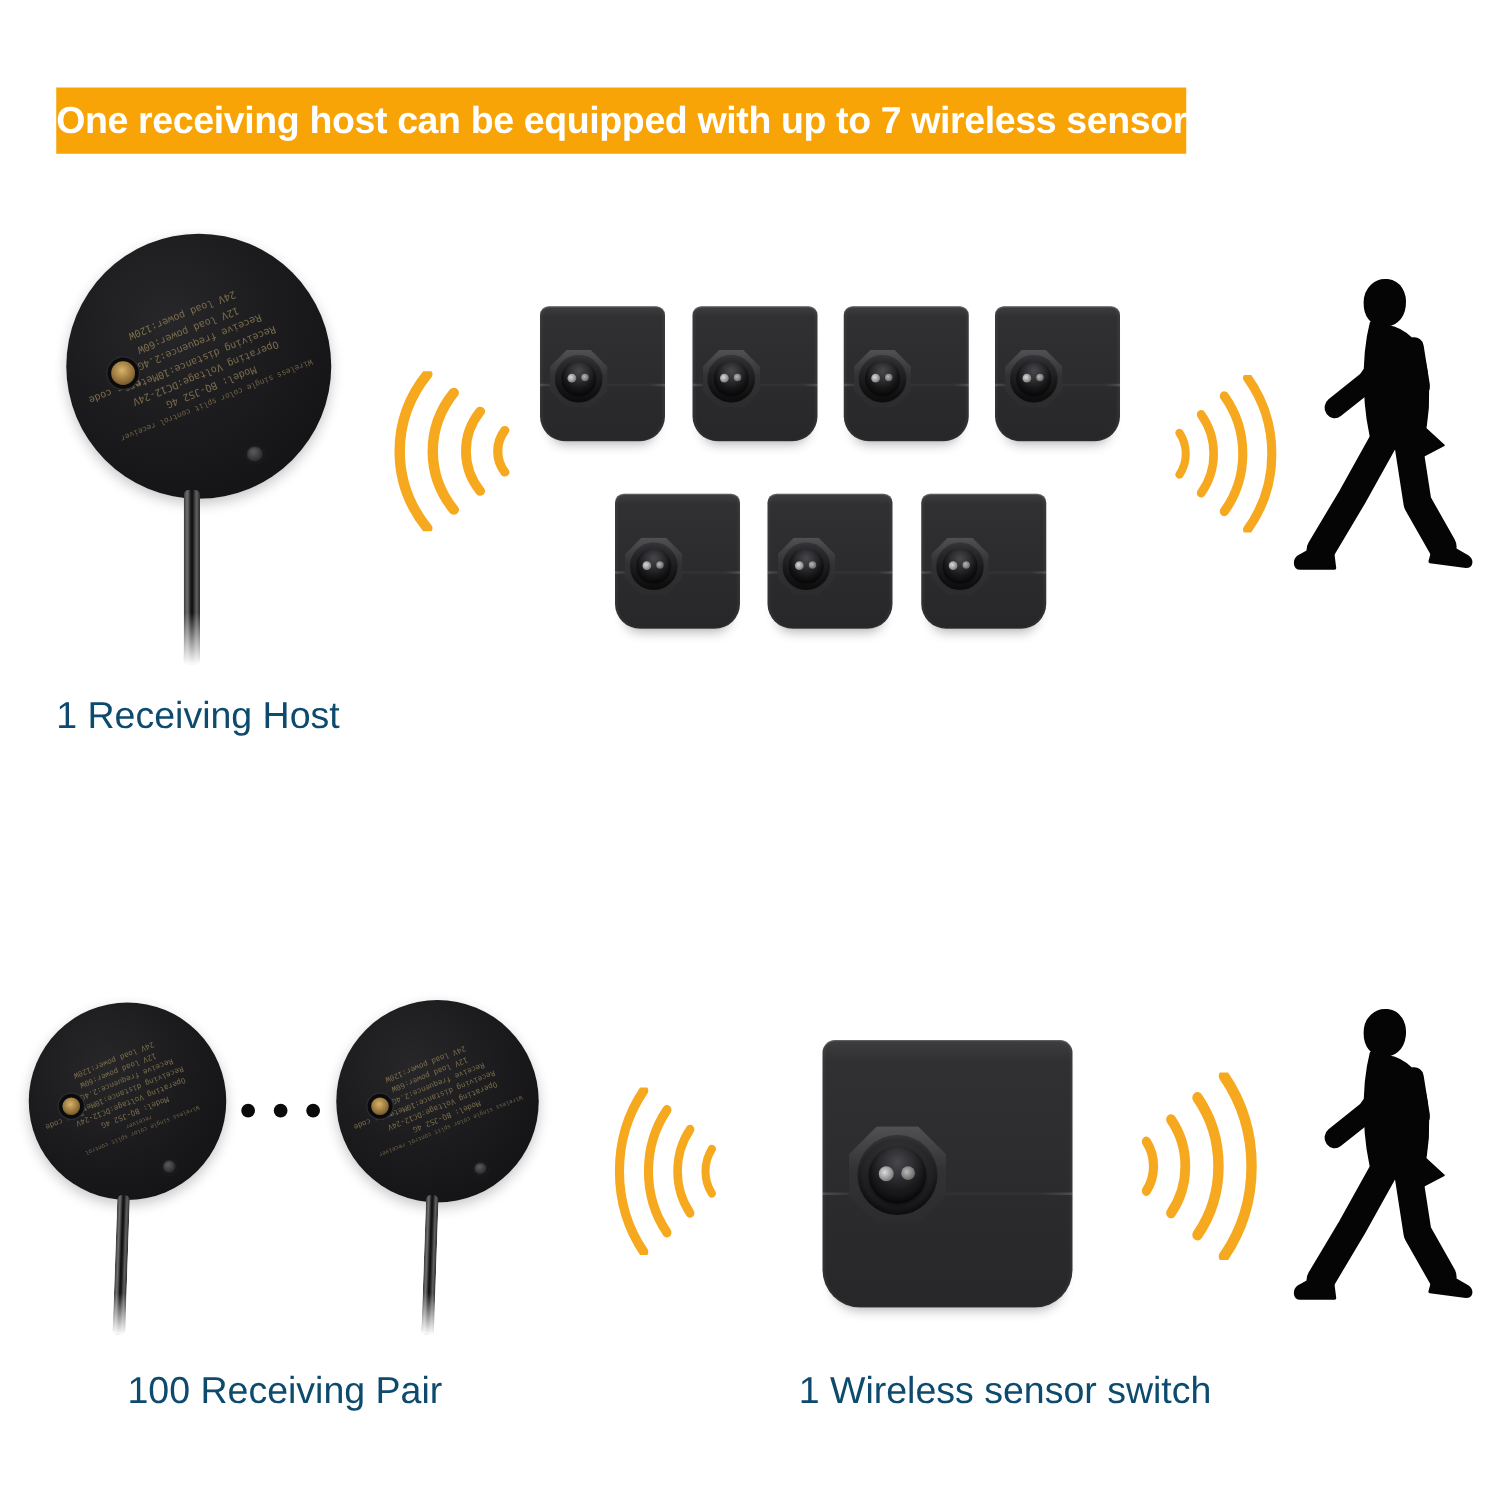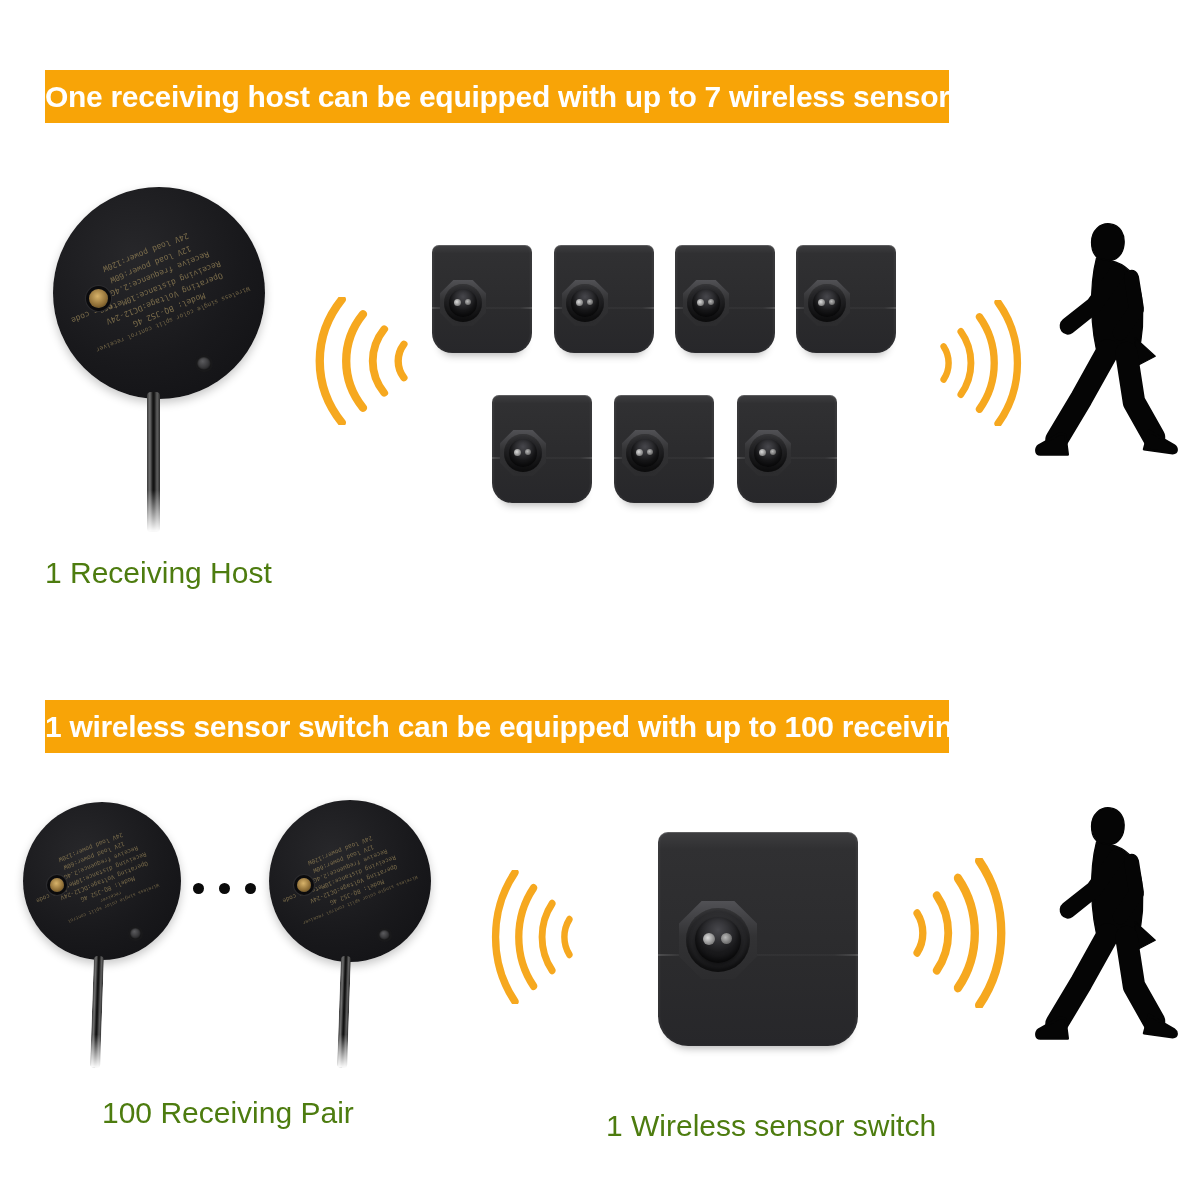--- a/index.html
+++ b/index.html
@@ -7,21 +7,21 @@
           font-family:"Liberation Sans",sans-serif;}
 
   
   .banner{position:absolute;left:45px;width:904px;height:53px;background:#F8A407;
           color:#fff;font-weight:bold;font-size:30px;line-height:53px;text-align:center;
           white-space:nowrap;letter-spacing:-0.3px;}
   #banner1{top:70px;}
   #banner2{top:700px;}
 
   
-  .caption{position:absolute;font-size:30px;color:#4d7c0f;white-space:nowrap;}
+  .caption{position:absolute;font-size:30px;color:#0c4a6e;white-space:nowrap;}
 
   
   .disc{position:absolute;border-radius:50%;
         background:radial-gradient(circle at 38% 32%, #27272a, #19191c 55%, #101013 100%);
         box-shadow:0 4px 10px rgba(0,0,0,.22);}
   .disc-label{position:absolute;left:50%;top:46%;width:78%;
               transform:translate(-50%,-50%) rotate(158deg);
               text-align:center;color:#8b7a52;opacity:.85;
               font-family:"DejaVu Sans Mono",monospace;}
   .disc-big .disc-label{font-size:8px;line-height:1.55;}
@@ -228,21 +228,20 @@
       <path d="M78 44 L82 68 L69 86" fill="none" stroke-width="12"></path>
       <path d="M59 100 L38 136 L18 168" fill="none" stroke-width="18"></path>
       <path d="M74 102 L80 139 L96 166" fill="none" stroke-width="18"></path>
       <path d="M21 163 L4 172 C1 174 1 179 5 179 L27 179 L25 164 Z" stroke-width="2"></path>
       <path d="M92 161 L112 172 C115 174 115 178 111 178 L88 175 Z" stroke-width="2"></path>
     </g>
   </svg>
 
   <div class="caption" style="left:45px;top:556px;">1 Receiving Host</div>
 
-  <div class="banner" id="banner2">1 wireless sensor switch can be equipped with up to 100 receiving hosts</div>
 
   <div class="disc disc-small" style="left:23px;top:802px;width:158px;height:158px;">
     <div class="disc-label">
       <div>Wireless single color split control receiver</div>
       <div>Model: BQ-JS2 4G</div>
       <div>Operating Voltage:DC12-24V</div>
       <div>Receiving distance:10Meters</div>
       <div>Receive frequence:2.4GHZ</div>
       <div>12V load power:60W</div>
       <div>24V load power:120W</div>
@@ -313,15 +312,15 @@
       <path d="M66 41 L48 65 L27 81" fill="none" stroke-width="13"></path>
       <path d="M78 44 L82 68 L69 86" fill="none" stroke-width="12"></path>
       <path d="M59 100 L38 136 L18 168" fill="none" stroke-width="18"></path>
       <path d="M74 102 L80 139 L96 166" fill="none" stroke-width="18"></path>
       <path d="M21 163 L4 172 C1 174 1 179 5 179 L27 179 L25 164 Z" stroke-width="2"></path>
       <path d="M92 161 L112 172 C115 174 115 178 111 178 L88 175 Z" stroke-width="2"></path>
     </g>
   </svg>
 
   <div class="caption" style="left:102px;top:1096px;">100 Receiving Pair</div>
-  <div class="caption" style="left:606px;top:1096px;margin-top:13px;">1 Wireless sensor switch</div>
+  <div class="caption" style="left:639px;top:1096px;">1 Wireless sensor switch</div>
 
 </div>
 
 </body></html>

